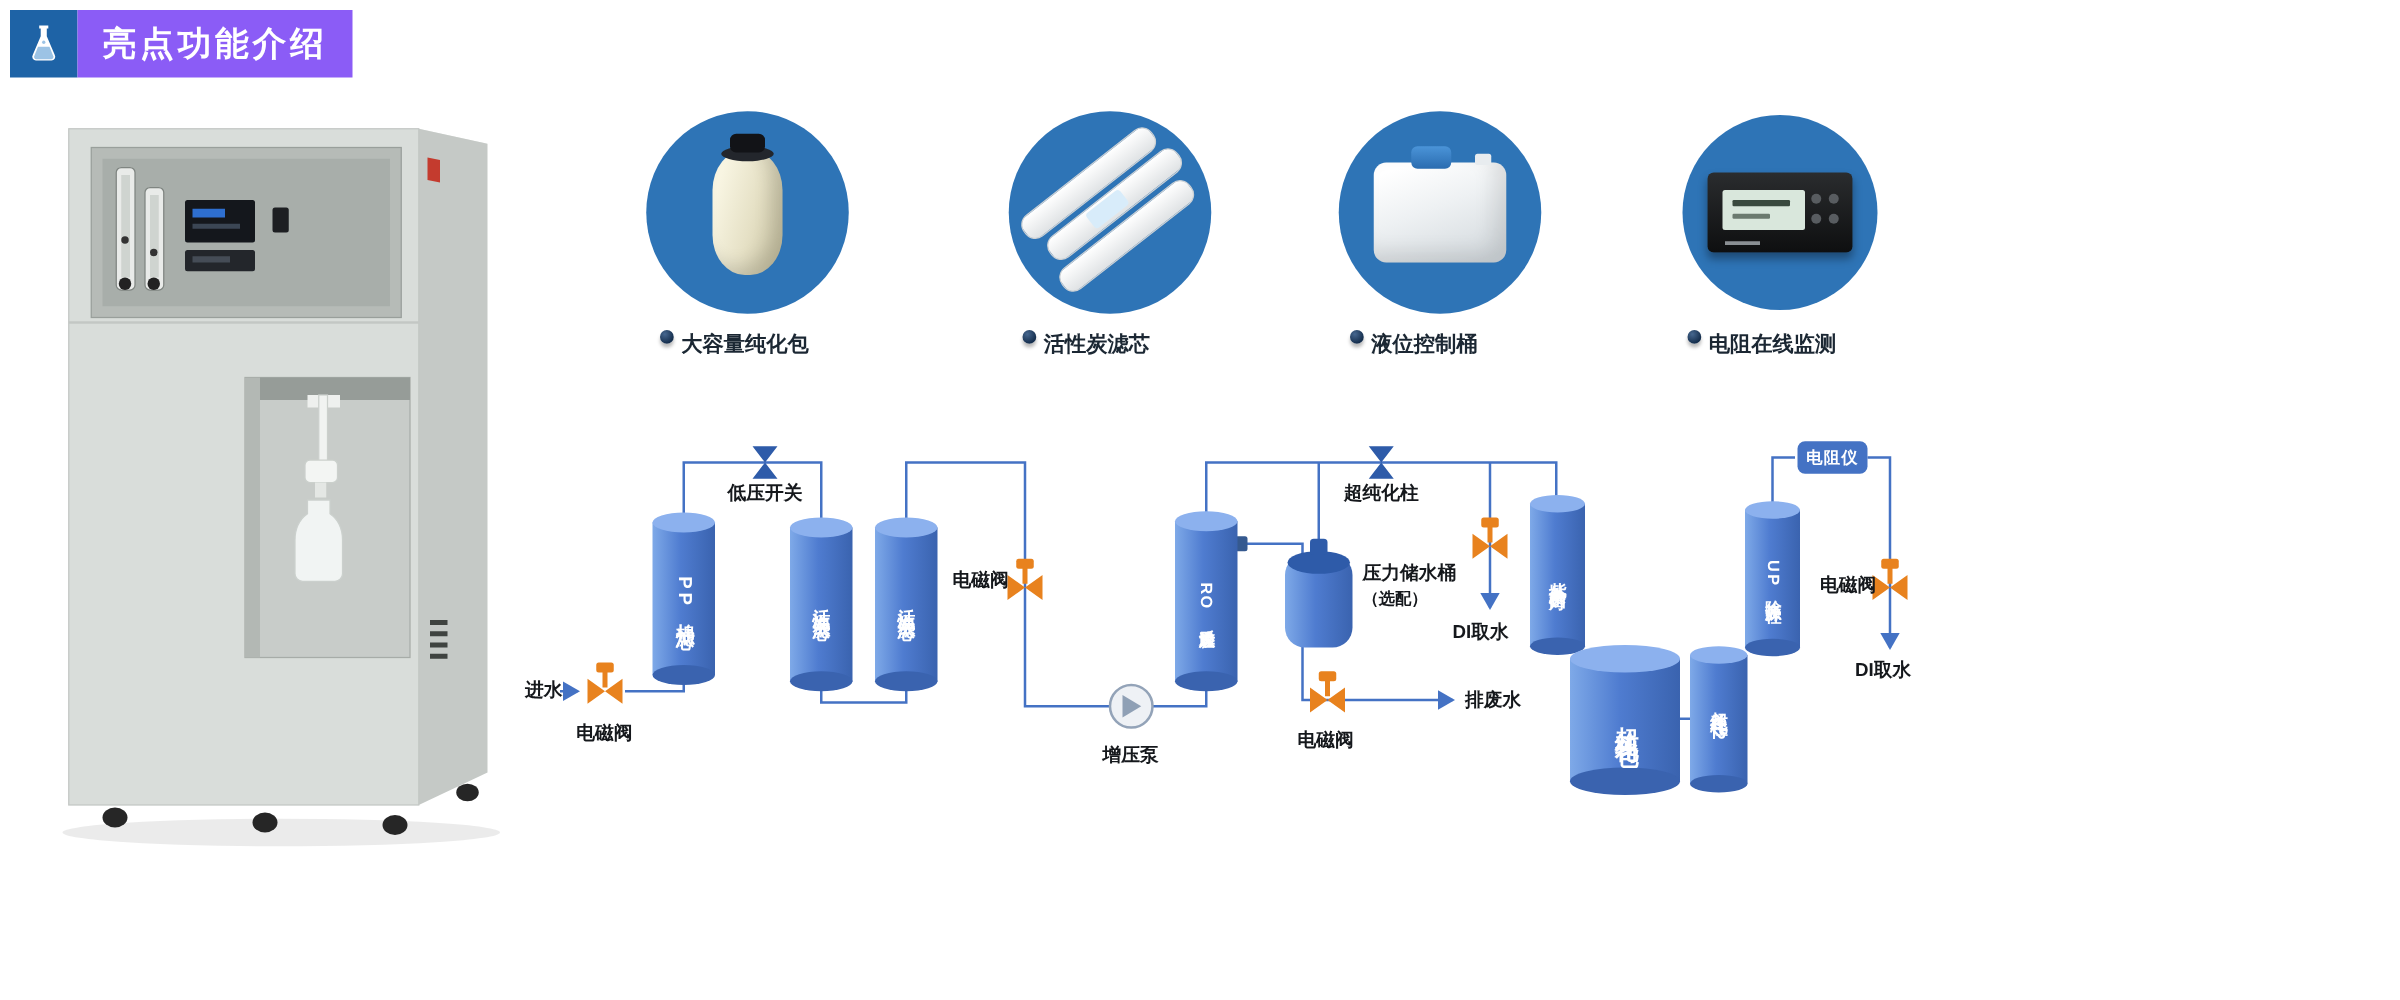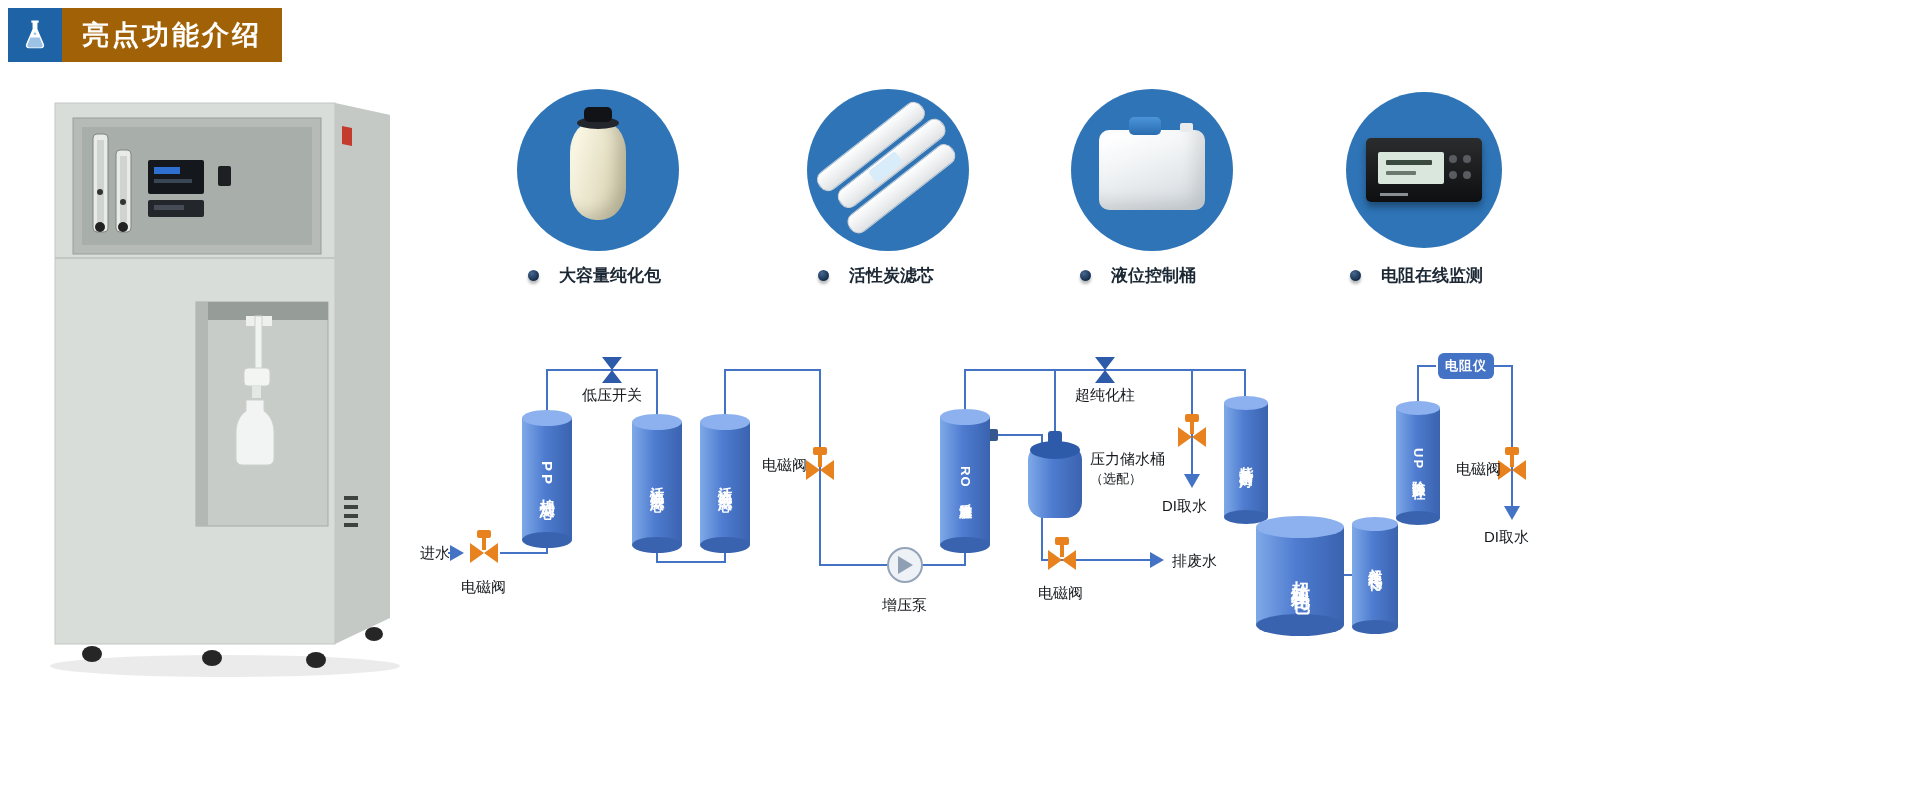--- a/index.html
+++ b/index.html
@@ -3,27 +3,27 @@
 <meta charset="utf-8">
 <style>
   html,body{margin:0;padding:0;width:1920px;height:800px;background:#fff;
     font-family:"Liberation Sans","DejaVu Sans",sans-serif;}
   .stage{position:relative;width:1920px;height:800px;overflow:hidden;background:#fff;}
   .layer{position:absolute;left:0;top:0;}
 
   
   .header-badge{position:absolute;left:8px;top:8px;height:54px;display:flex;align-items:stretch;z-index:5;}
   .header-icon{width:54px;background:#1e63a6;display:flex;align-items:center;justify-content:center;}
-  .header-title{background:#a16207;color:#fff;font-size:27px;font-weight:700;display:flex;
+  .header-title{background:#8b5cf6;color:#fff;font-size:27px;font-weight:700;display:flex;
     align-items:center;padding:0 20px;letter-spacing:3px;white-space:nowrap;}
 
   
   .circle{position:absolute;width:162px;height:162px;border-radius:50%;background:#2e74b6;
     display:flex;align-items:center;justify-content:center;overflow:hidden;}
-  .feat{position:absolute;display:flex;align-items:center;gap:20px;font-size:17px;font-weight:700;color:#1b2733;white-space:nowrap;}
+  .feat{position:absolute;display:flex;align-items:flex-start;gap:6px;font-size:17px;font-weight:700;color:#1b2733;white-space:nowrap;}
   .bullet{width:11px;height:11px;border-radius:50%;flex:0 0 11px;
     background:radial-gradient(circle at 35% 30%,#46678f,#152e4d 70%);box-shadow:0 3px 3px rgba(0,0,0,.28);}
 
   
   .frp-tank{width:56px;height:100px;border-radius:26px/32px;position:relative;
     background:linear-gradient(105deg,#f8f5e2 15%,#e6e1c6 55%,#cfc9a8 92%);
     box-shadow:inset -9px -7px 14px rgba(0,0,0,.14);}
   .frp-tank::after{content:"";position:absolute;top:-3px;left:50%;transform:translateX(-50%);
     width:42px;height:12px;background:#23262c;border-radius:50%;}
   .frp-tank::before{content:"";position:absolute;top:-13px;left:50%;transform:translateX(-50%);
@@ -42,21 +42,21 @@
   .monitor{width:116px;height:64px;border-radius:5px;position:relative;
     background:linear-gradient(#2a2c2e,#0e0f10);box-shadow:0 5px 7px rgba(0,0,0,.35);}
   .monitor .screen{position:absolute;left:12px;top:14px;width:66px;height:32px;background:#d9e7dc;border-radius:2px;}
   .monitor .screen::before{content:"";position:absolute;left:8px;top:8px;width:46px;height:5px;background:#3a4a3f;border-radius:1px;}
   .monitor .screen::after{content:"";position:absolute;left:8px;top:19px;width:30px;height:4px;background:#6b7a6f;border-radius:1px;}
   .monitor .btns{position:absolute;right:9px;top:17px;width:24px;height:28px;display:grid;grid-template-columns:1fr 1fr;gap:4px;}
   .monitor .btns i{width:8px;height:8px;border-radius:50%;background:#585c60;display:block;}
   .monitor::after{content:"";position:absolute;left:14px;bottom:6px;width:28px;height:3px;background:#8a8f93;}
 
   
-  .lbl{position:absolute;font-size:15px;font-weight:400;color:#15181c;white-space:nowrap;line-height:1.2;}
+  .lbl{position:absolute;font-size:15px;font-weight:700;color:#15181c;white-space:nowrap;line-height:1.2;}
   .lbl.small{font-size:13px;}
   .cyltext{position:absolute;writing-mode:vertical-rl;text-orientation:mixed;color:#fff;font-weight:700;
     letter-spacing:3px;display:flex;align-items:center;justify-content:center;text-align:center;line-height:1.1;}
   .meter-box{position:absolute;width:56px;height:26px;background:#4472c4;border-radius:6px;color:#fff;
     font-weight:700;font-size:13px;display:flex;align-items:center;justify-content:center;letter-spacing:1px;}
 </style>
 </head>
 <body>
 
 <div class="stage">

